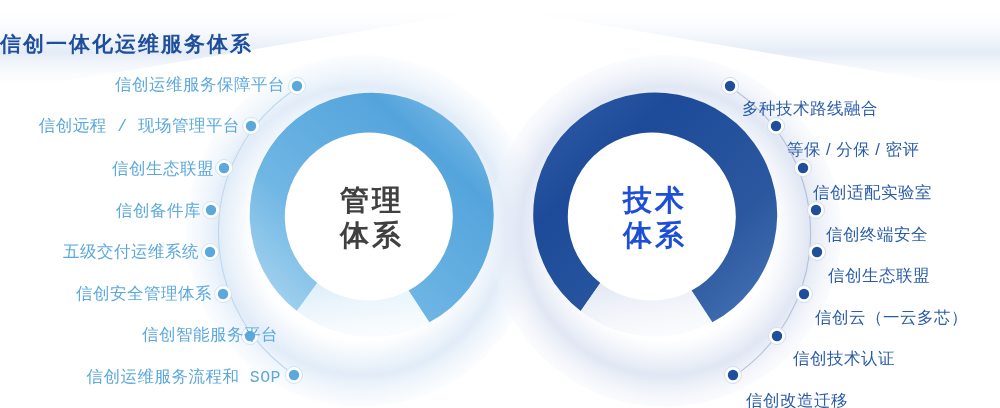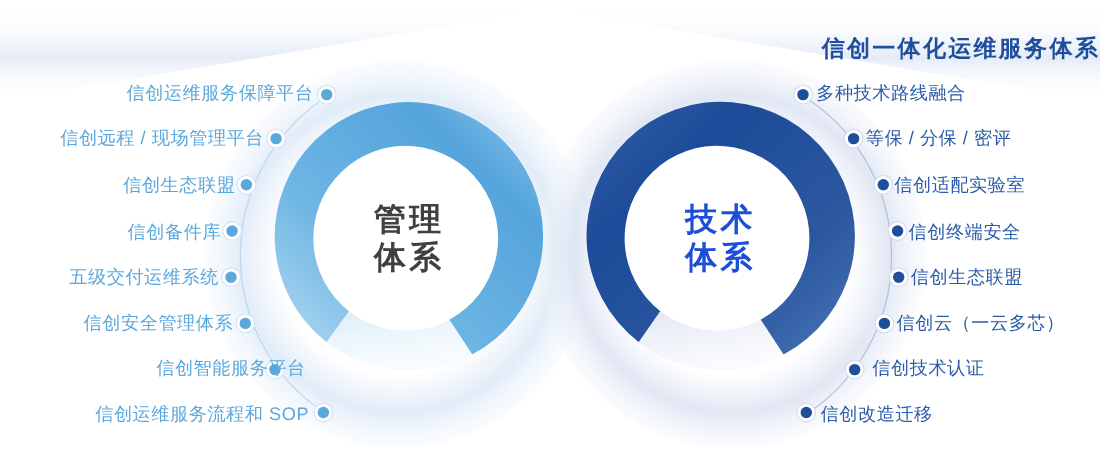--- a/index.html
+++ b/index.html
@@ -10,38 +10,38 @@
     overflow:hidden;
     position:relative;
   }
   #stage{position:absolute;inset:0;width:1000px;height:408px;}
   svg.layer{position:absolute;left:0;top:0;width:1000px;height:408px;}
 
   .title-text{
     position:absolute;
     left:0;right:0;
     top:30px;
-    text-align:right;
+    text-align:left;
     font-size:21px;
     font-weight:bold;
     letter-spacing:2px;
     color:#1f4e9c;
     z-index:40;
     white-space:nowrap;
   }
 
   .lbl{
     position:absolute;
     font-size:16.5px;
     white-space:nowrap;
     letter-spacing:0.5px;
     z-index:30;
   }
-  .lbl.left{ text-align:center; color:#5BA8DC; }
-  .lbl.right{ text-align:left; color:#2a5ca8; }
+  .lbl.left{ text-align:center; color:#5BA8DC;font-family:Liberation Mono, monospace; }
+  .lbl.right{ text-align:left; color:#2a5ca8;margin-top:24px; }
 
   .ring-center{
     position:absolute;
     z-index:35;
     text-align:center;
     font-size:29px;
     font-weight:bold;
     line-height:1.22;
     letter-spacing:3px;
   }

